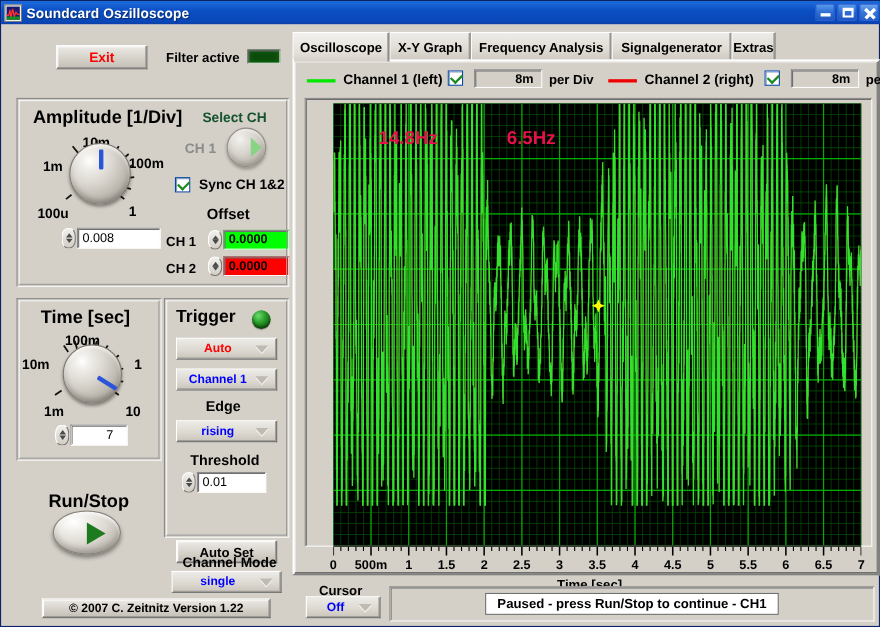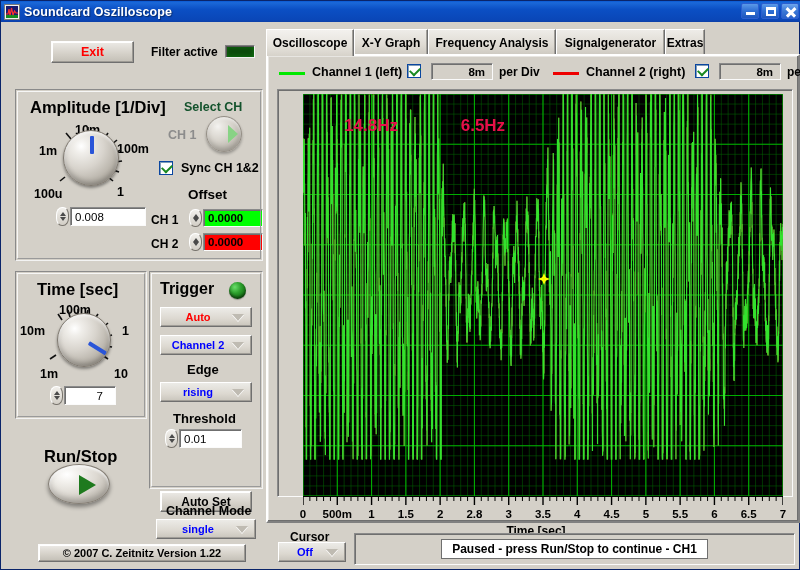--- a/index.html
+++ b/index.html
@@ -306,21 +306,21 @@
     <div style="position:absolute;left:79px;top:10px;width:17px;height:17px;border-radius:50%;
                 background:radial-gradient(circle at 34% 30%, #6ade6a 0%, #2da02d 38%, #137013 75%, #0a4a0a 100%);
                 box-shadow:inset 0 -2px 3px rgba(0,0,0,.5), 0 1px 1px rgba(0,0,0,.3);"></div>
 
     <div class="combo" style="position:absolute;left:10px;top:35px;width:92px;height:20px;color:#ff0000;">
       <span style="margin-right:16px;">Auto</span>
       <span class="arr"></span>
     </div>
 
     <div class="combo" style="position:absolute;left:10px;top:63px;width:92px;height:20px;color:#0000ff;">
-      <span style="margin-right:16px;">Channel 2</span>
+      <span style="margin-right:16px;">Channel 1</span>
       <span class="arr"></span>
     </div>
 
     <div class="label" style="left:37px;top:90px;font-size:13px;">Edge</div>
 
     <div class="combo" style="position:absolute;left:10px;top:110px;width:92px;height:20px;color:#0000ff;">
       <span style="margin-right:16px;">rising</span>
       <span class="arr"></span>
     </div>
 
@@ -614,21 +614,21 @@
           <line x1="466.29" y1="1" x2="466.29" y2="5" stroke="#000" stroke-width="1"></line>
           <line x1="473.14" y1="1" x2="473.14" y2="5" stroke="#000" stroke-width="1"></line>
           <line x1="480.00" y1="1" x2="480.00" y2="9" stroke="#000" stroke-width="1.4"></line>
         </svg>
       <div class="xticklabels" id="xticklabels">
           <span style="left: 25px;">0</span>
           <span style="left: 59.2857px;">500m</span>
           <span style="left: 93.5714px;">1</span>
           <span style="left: 127.857px;">1.5</span>
           <span style="left: 162.143px;">2</span>
-          <span style="left: 196.429px;">2.8</span>
+          <span style="left: 196.429px;">2.5</span>
           <span style="left: 230.714px;">3</span>
           <span style="left: 265px;">3.5</span>
           <span style="left: 299.286px;">4</span>
           <span style="left: 333.571px;">4.5</span>
           <span style="left: 367.857px;">5</span>
           <span style="left: 402.143px;">5.5</span>
           <span style="left: 436.429px;">6</span>
           <span style="left: 470.714px;">6.5</span>
           <span style="left: 505px;">7</span>
         </div>

